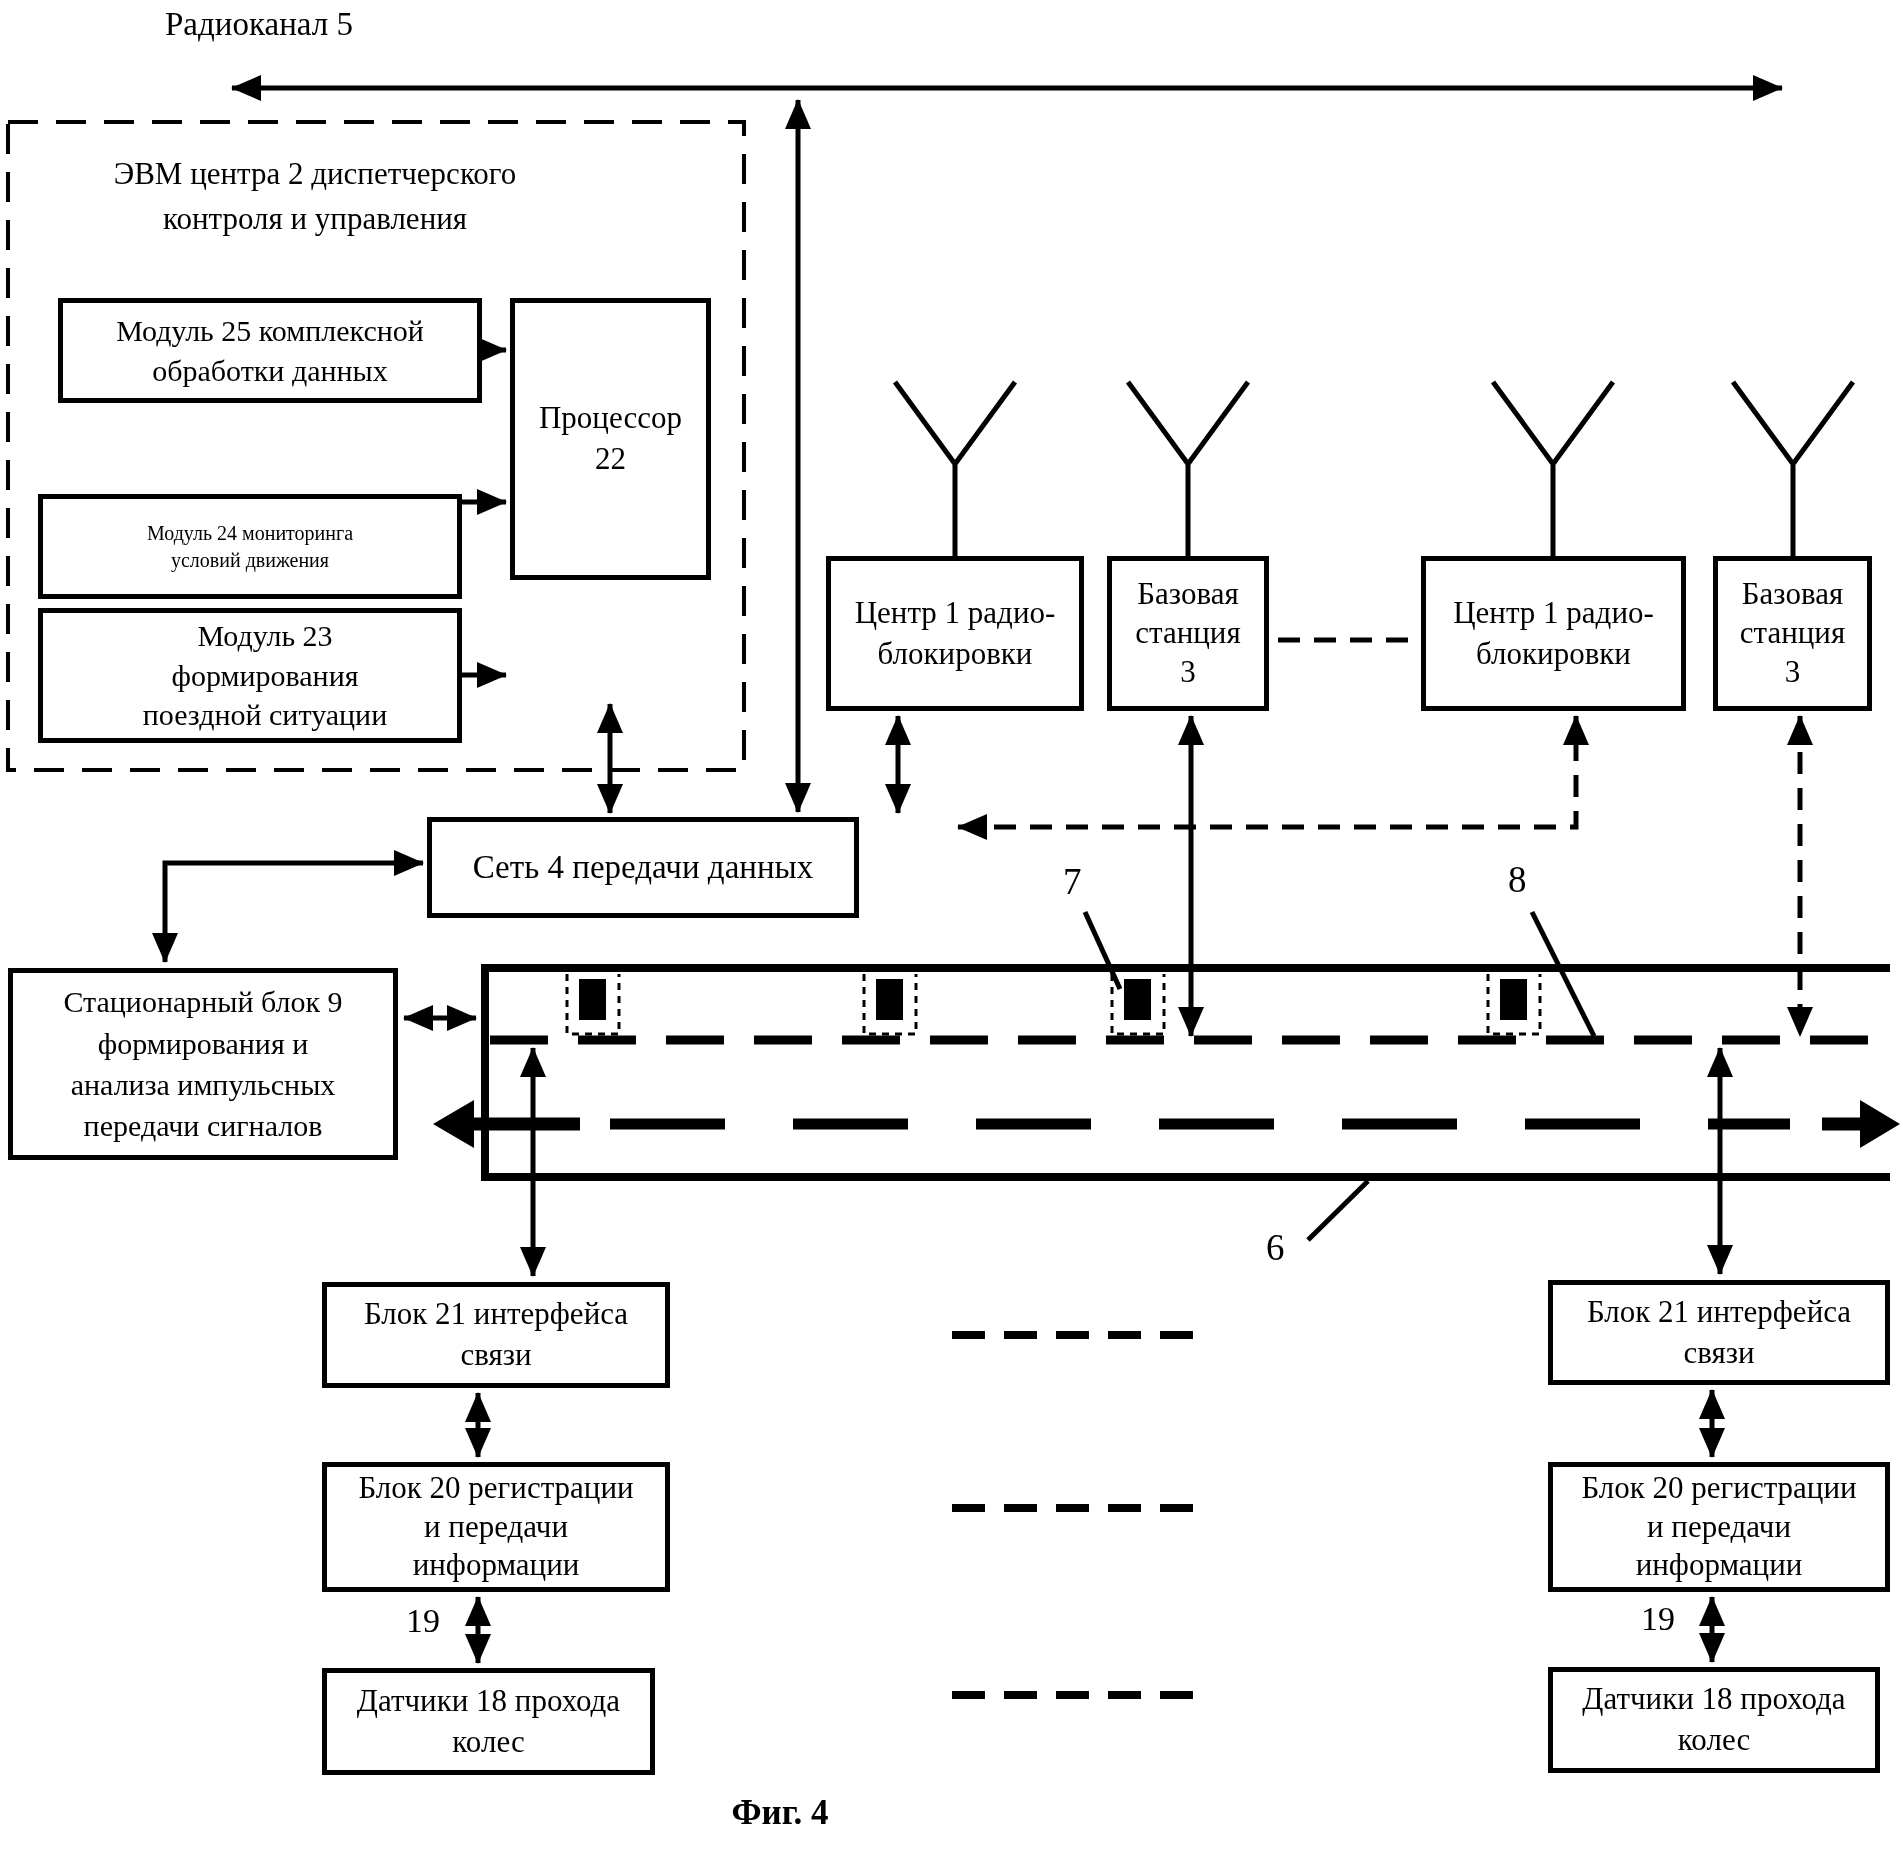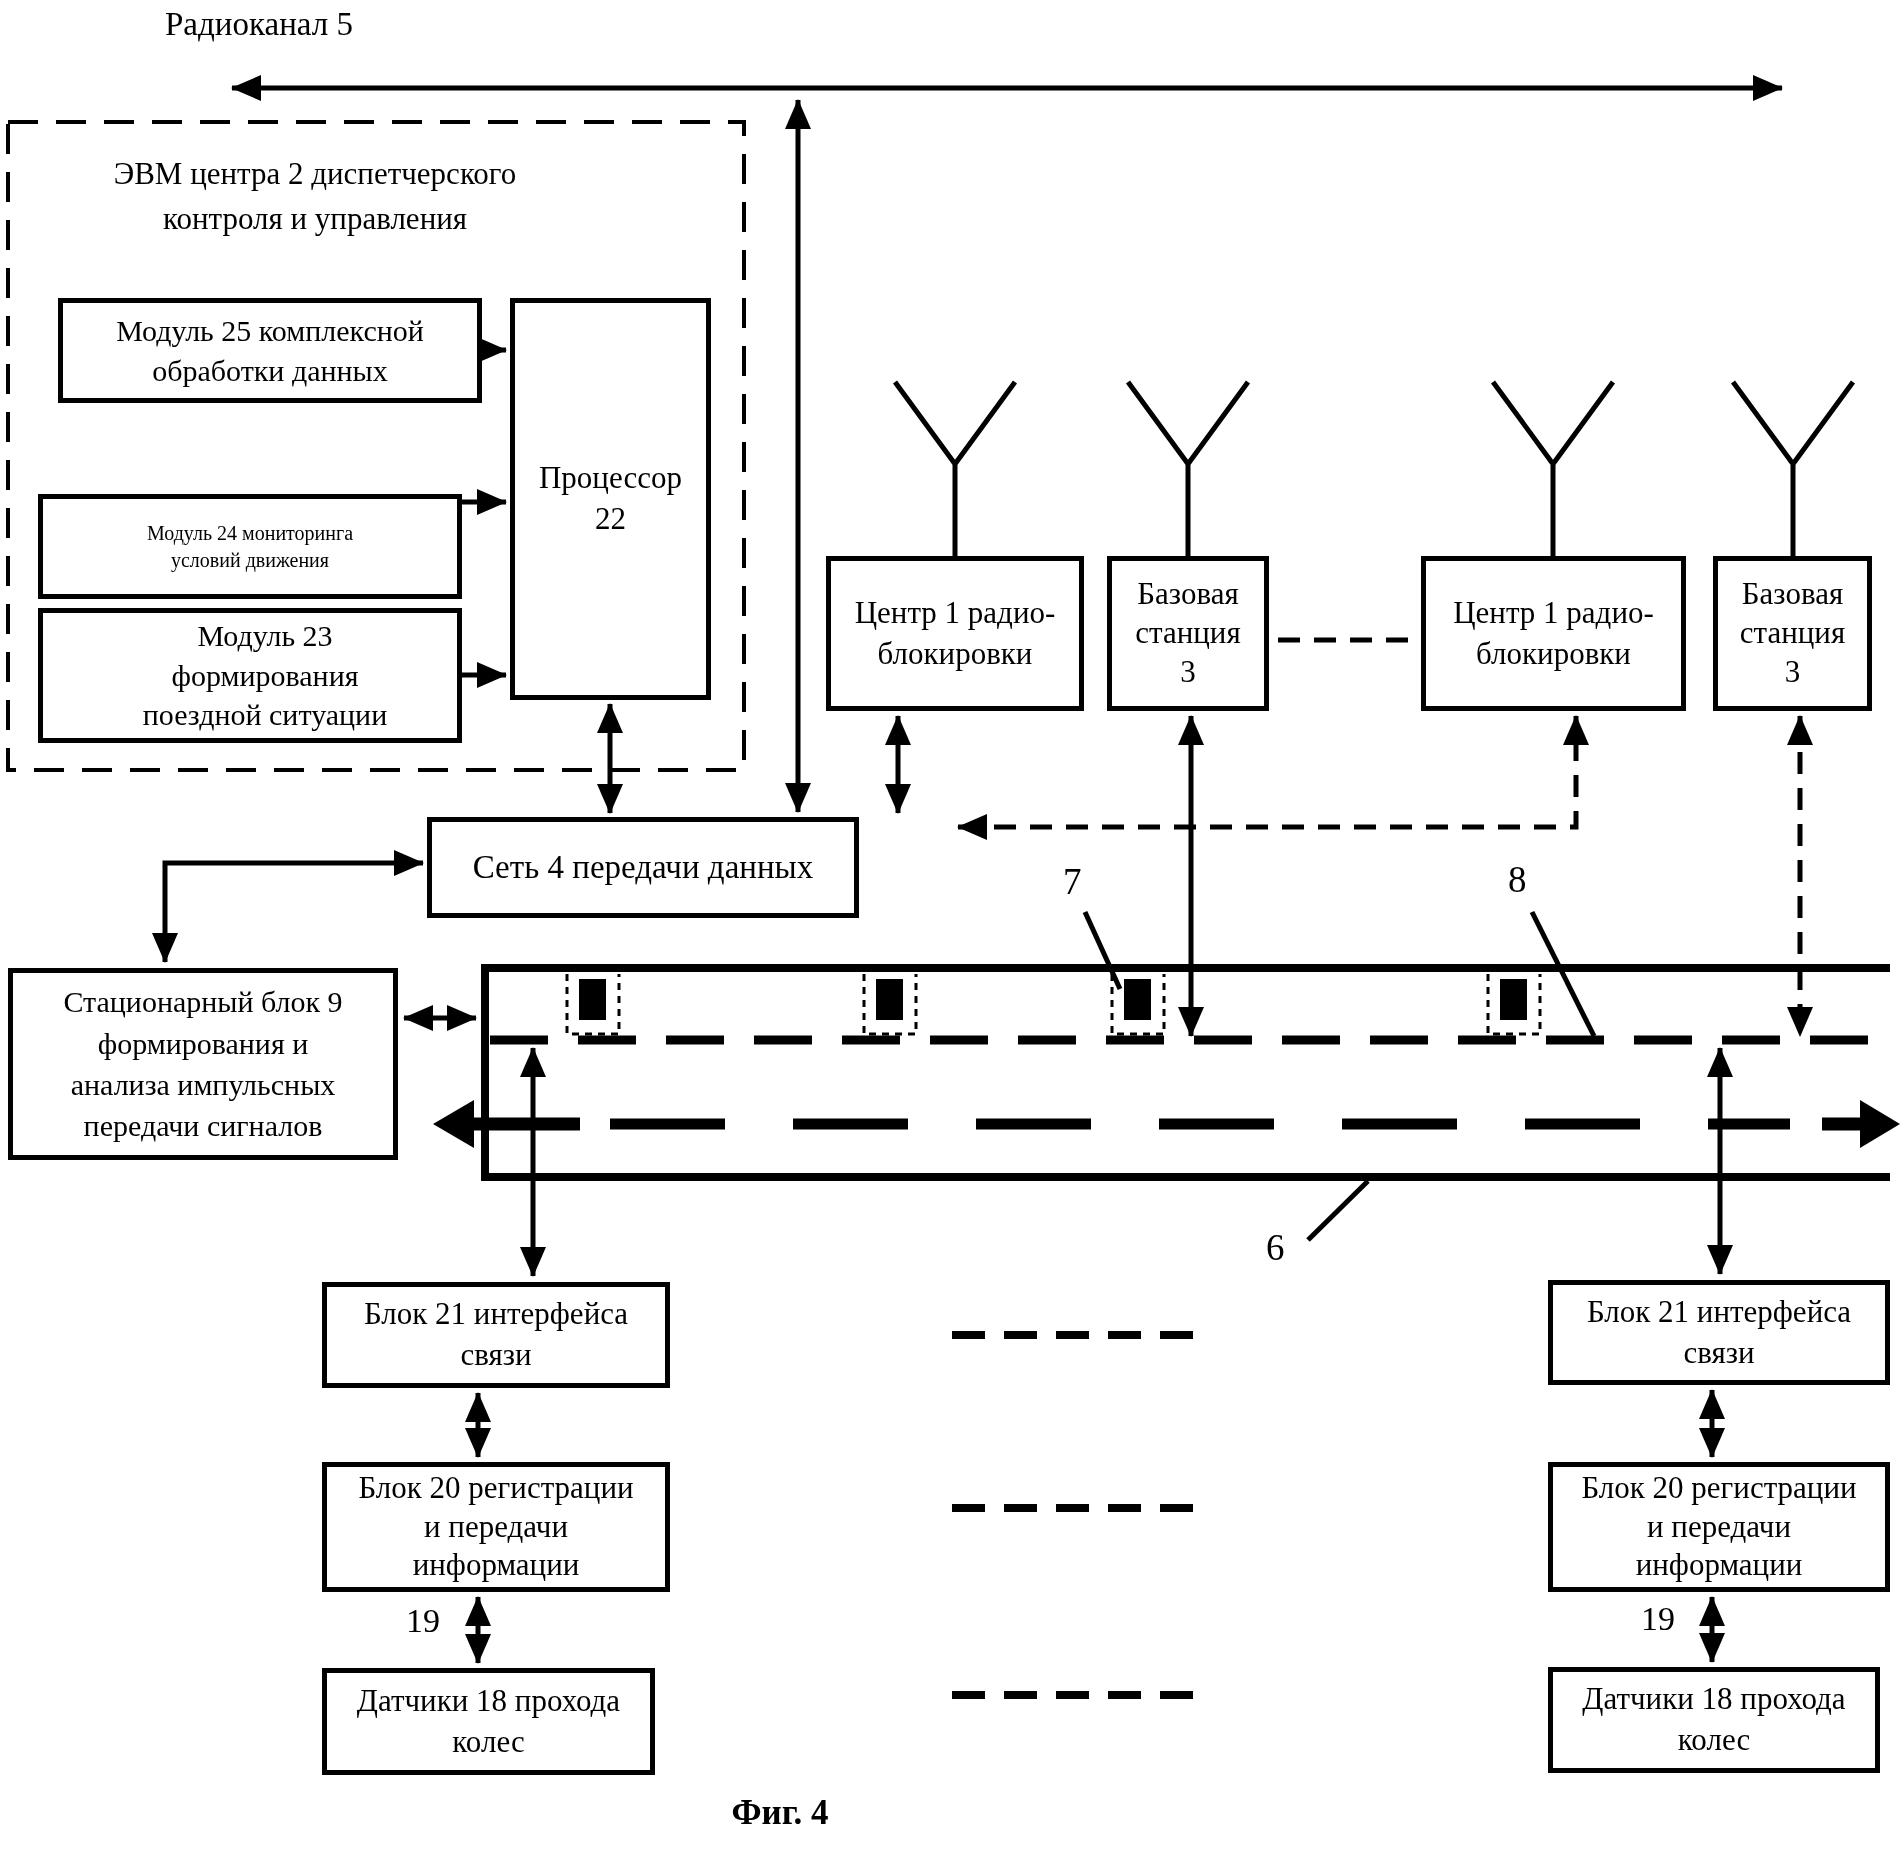--- a/index.html
+++ b/index.html
@@ -118,21 +118,21 @@
   <div class="box" style="left:38px;top:450px;width:424px;height:105px;font-size:20px;margin-top:44px;">
     <div>Модуль 24 мониторинга</div>
     <div>условий движения</div>
   </div>
   <div class="box" style="left:38px;top:608px;width:424px;height:135px;font-size:30px;padding-left:30px;">
     <div>Модуль 23</div>
     <div>формирования</div>
     <div>поездной ситуации</div>
   </div>
 
-  <div class="box" style="left:510px;top:298px;width:201px;height:402px;">
+  <div class="box" style="left:510px;top:298px;width:201px;height:282px;">
     <div>Процессор</div>
     <div>22</div>
   </div>
 
   <div class="box" style="left:427px;top:817px;width:432px;height:101px;font-size:33px;">
     <div>Сеть 4 передачи данных</div>
   </div>
 
   <div class="box" style="left:8px;top:968px;width:390px;height:192px;font-size:30px;line-height:1.38;">
     <div>Стационарный блок 9</div>

